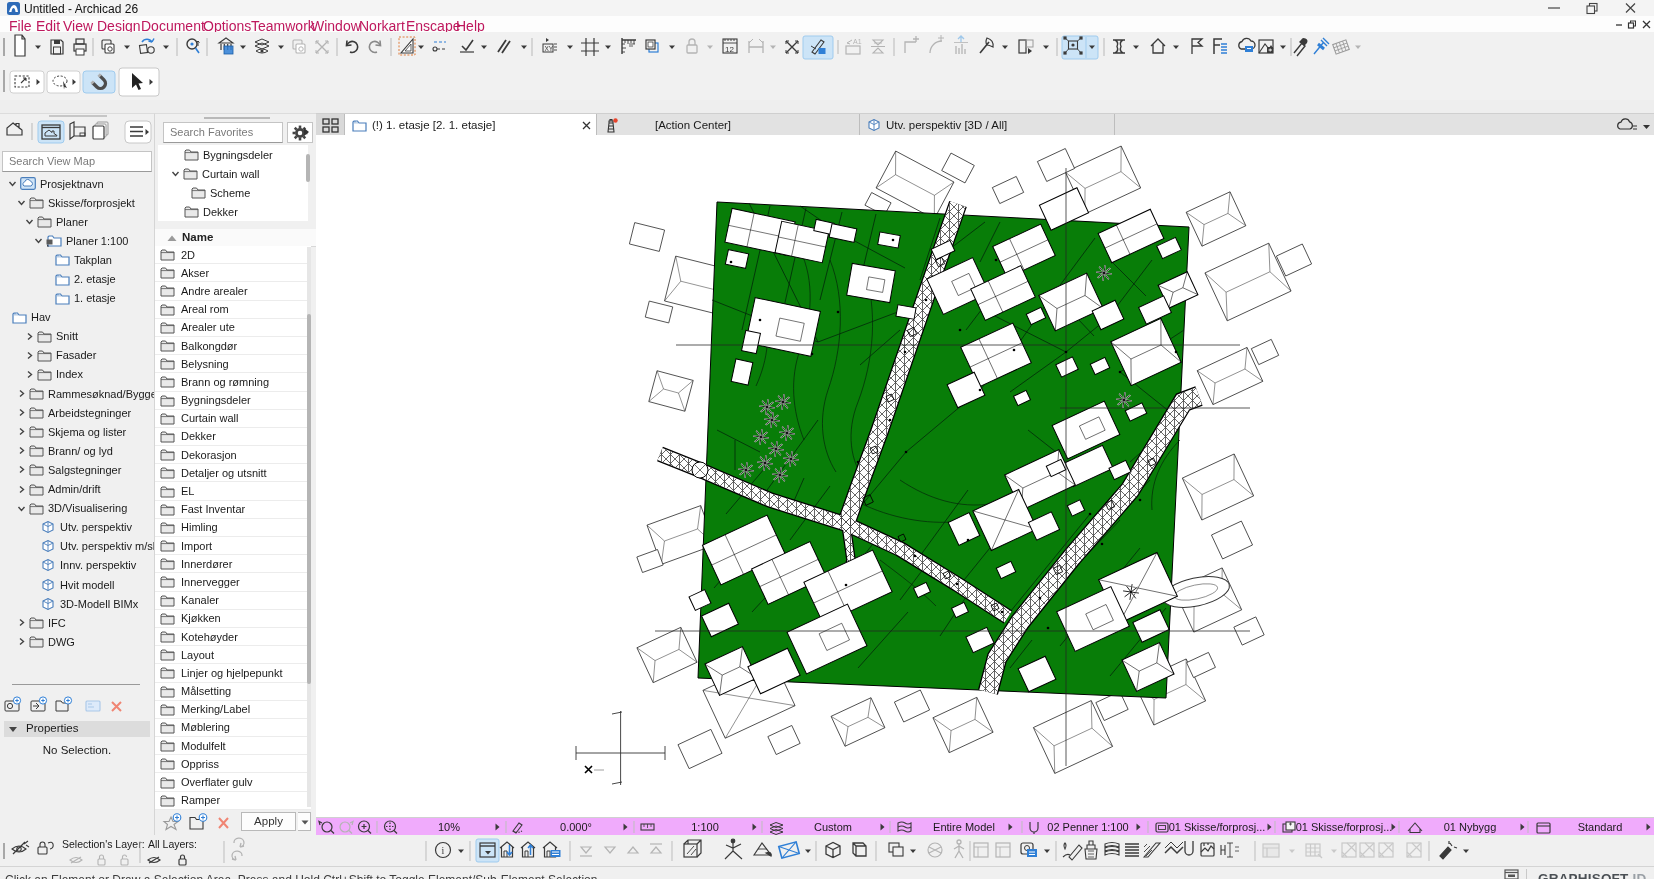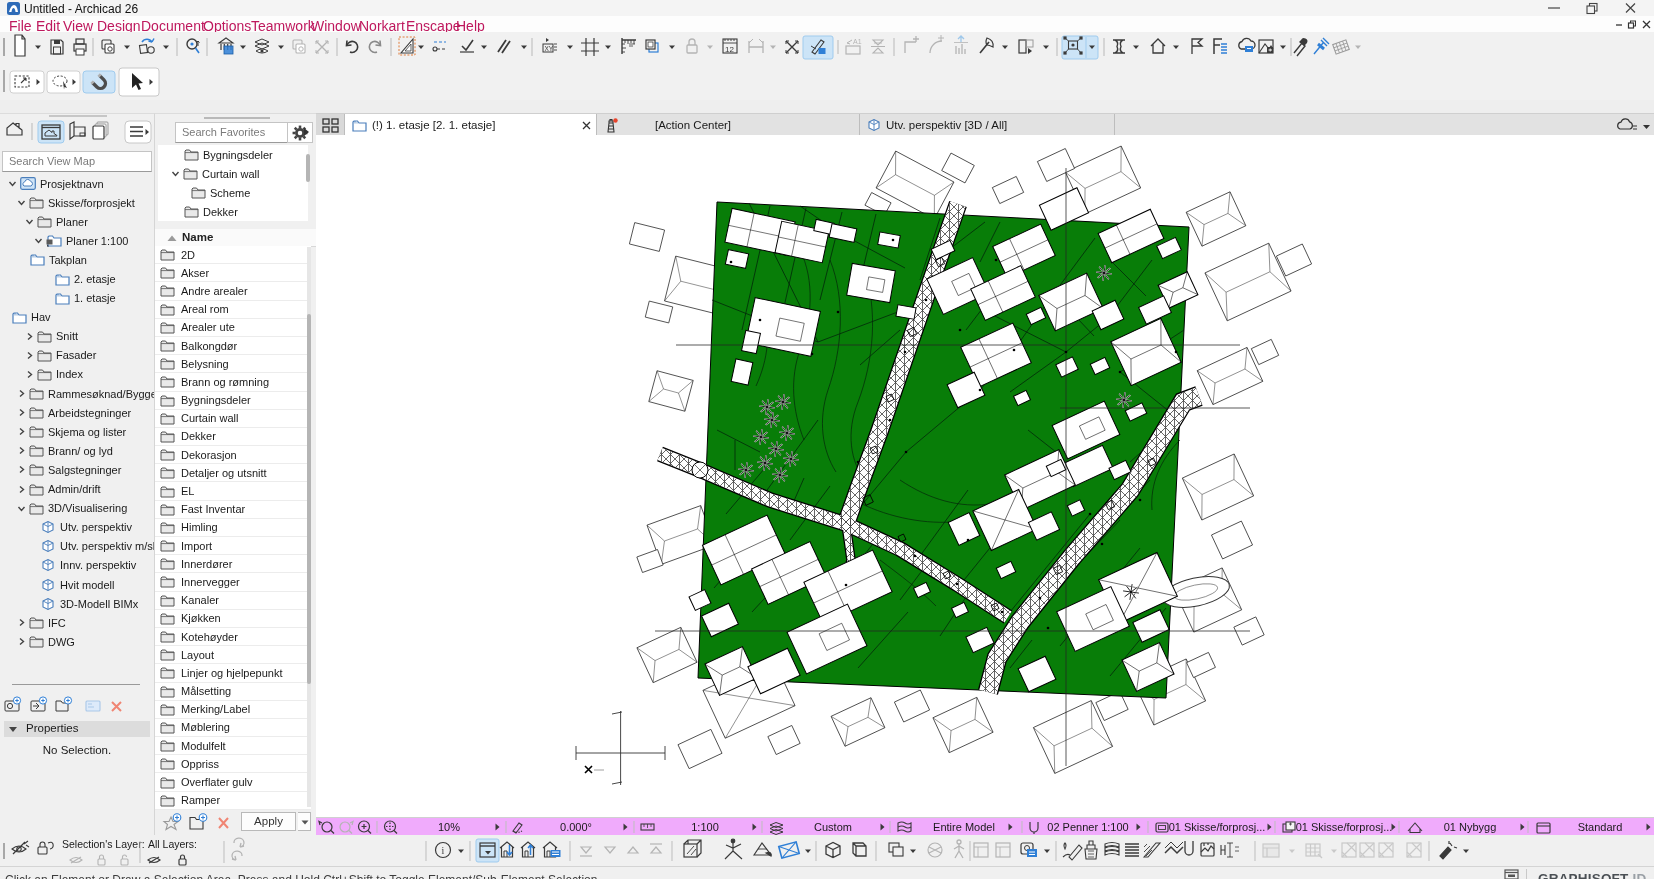--- a/index.html
+++ b/index.html
@@ -284,21 +284,21 @@
         <svg width="9" height="9" viewBox="0 0 9 9" style="margin-right:3px;flex:0 0 9px">
           <path d="M1.5,3 L4.5,6.5 L7.5,3" stroke="#444" stroke-width="1.4" fill="none"></path>
         </svg>
         <svg width="16" height="13" viewBox="0 0 16 13" style="margin-right:4px;flex:0 0 16px">
           <path d="M2,3 L2,12 L15,12 L15,4 L8,4 L6.5,2 L3,2 Z" fill="#fff" stroke="#4a7ebb" stroke-width="1.2"></path>
           <rect x="0.5" y="5.5" width="6" height="5" fill="#5a5a5a"></rect>
           <path d="M1.5,10.5 L3,12.5 L1,12.5 Z" fill="#222"></path>
         </svg>
         <span class="tlb">Planer 1:100</span>
       </div>
-      <div class="trow" style="padding-left:18px">
+      <div class="trow" style="padding-left:43px">
         <span style="width:12px;flex:0 0 12px"></span>
         <svg width="15" height="13" viewBox="0 0 15 13" style="margin-right:4px;flex:0 0 15px">
           <path d="M1,3 L1,12 L14,12 L14,4 L7,4 L5.5,2 L2,2 Z" fill="#fff" stroke="#4a7ebb" stroke-width="1.2"></path>
           <path d="M3,2 L3,4.5 M5,3.2 L5,4.5" stroke="#4a7ebb" stroke-width="0.8"></path>
         </svg>
         <span class="tlb">Takplan</span>
       </div>
       <div class="trow" style="padding-left:43px">
         <span style="width:12px;flex:0 0 12px"></span>
         <svg width="15" height="13" viewBox="0 0 15 13" style="margin-right:4px;flex:0 0 15px">
@@ -513,21 +513,21 @@
       </svg>
     </div>
  <div class="abs" style="left:4px;top:607px;width:146px;height:16px;background:#dcdcdc;font-size:11.5px;color:#1a1a1a;padding:1px 0 0 22px">Properties</div>
  <svg class="abs" style="left:8px;top:611px" width="10" height="8">
       <path d="M1,2 L9,2 L5,7 Z" fill="#444"></path>
     </svg>
  <div class="abs" style="left:0;top:630px;width:154px;text-align:center;font-size:11.5px;color:#1a1a1a">No Selection.</div>
 </div>
 <div class="abs" id="p2">
  <div class="abs" style="left:49px;top:3px;width:66px;height:2px;background:#b9b9b9"></div>
- <div class="inp" style="left:20px;top:8px;width:120px;height:21px">Search Favorites</div>
+ <div class="inp" style="left:8px;top:8px;width:120px;height:21px">Search Favorites</div>
  <div class="abs" style="left:132px;top:8px;width:26px;height:21px;background:#fff;border:1px solid #c4c4c4;text-align:center;padding-top:2px"><svg width="16" height="16" viewBox="-10 -10 20 20">
         <g fill="#444">
           <rect x="-1.6" y="-9.3" width="3.2" height="3.4" transform="rotate(0 0 0)"></rect>
           <rect x="-1.6" y="-9.3" width="3.2" height="3.4" transform="rotate(45 0 0)"></rect>
           <rect x="-1.6" y="-9.3" width="3.2" height="3.4" transform="rotate(90 0 0)"></rect>
           <rect x="-1.6" y="-9.3" width="3.2" height="3.4" transform="rotate(135 0 0)"></rect>
           <rect x="-1.6" y="-9.3" width="3.2" height="3.4" transform="rotate(180 0 0)"></rect>
           <rect x="-1.6" y="-9.3" width="3.2" height="3.4" transform="rotate(225 0 0)"></rect>
           <rect x="-1.6" y="-9.3" width="3.2" height="3.4" transform="rotate(270 0 0)"></rect>
           <rect x="-1.6" y="-9.3" width="3.2" height="3.4" transform="rotate(315 0 0)"></rect>

